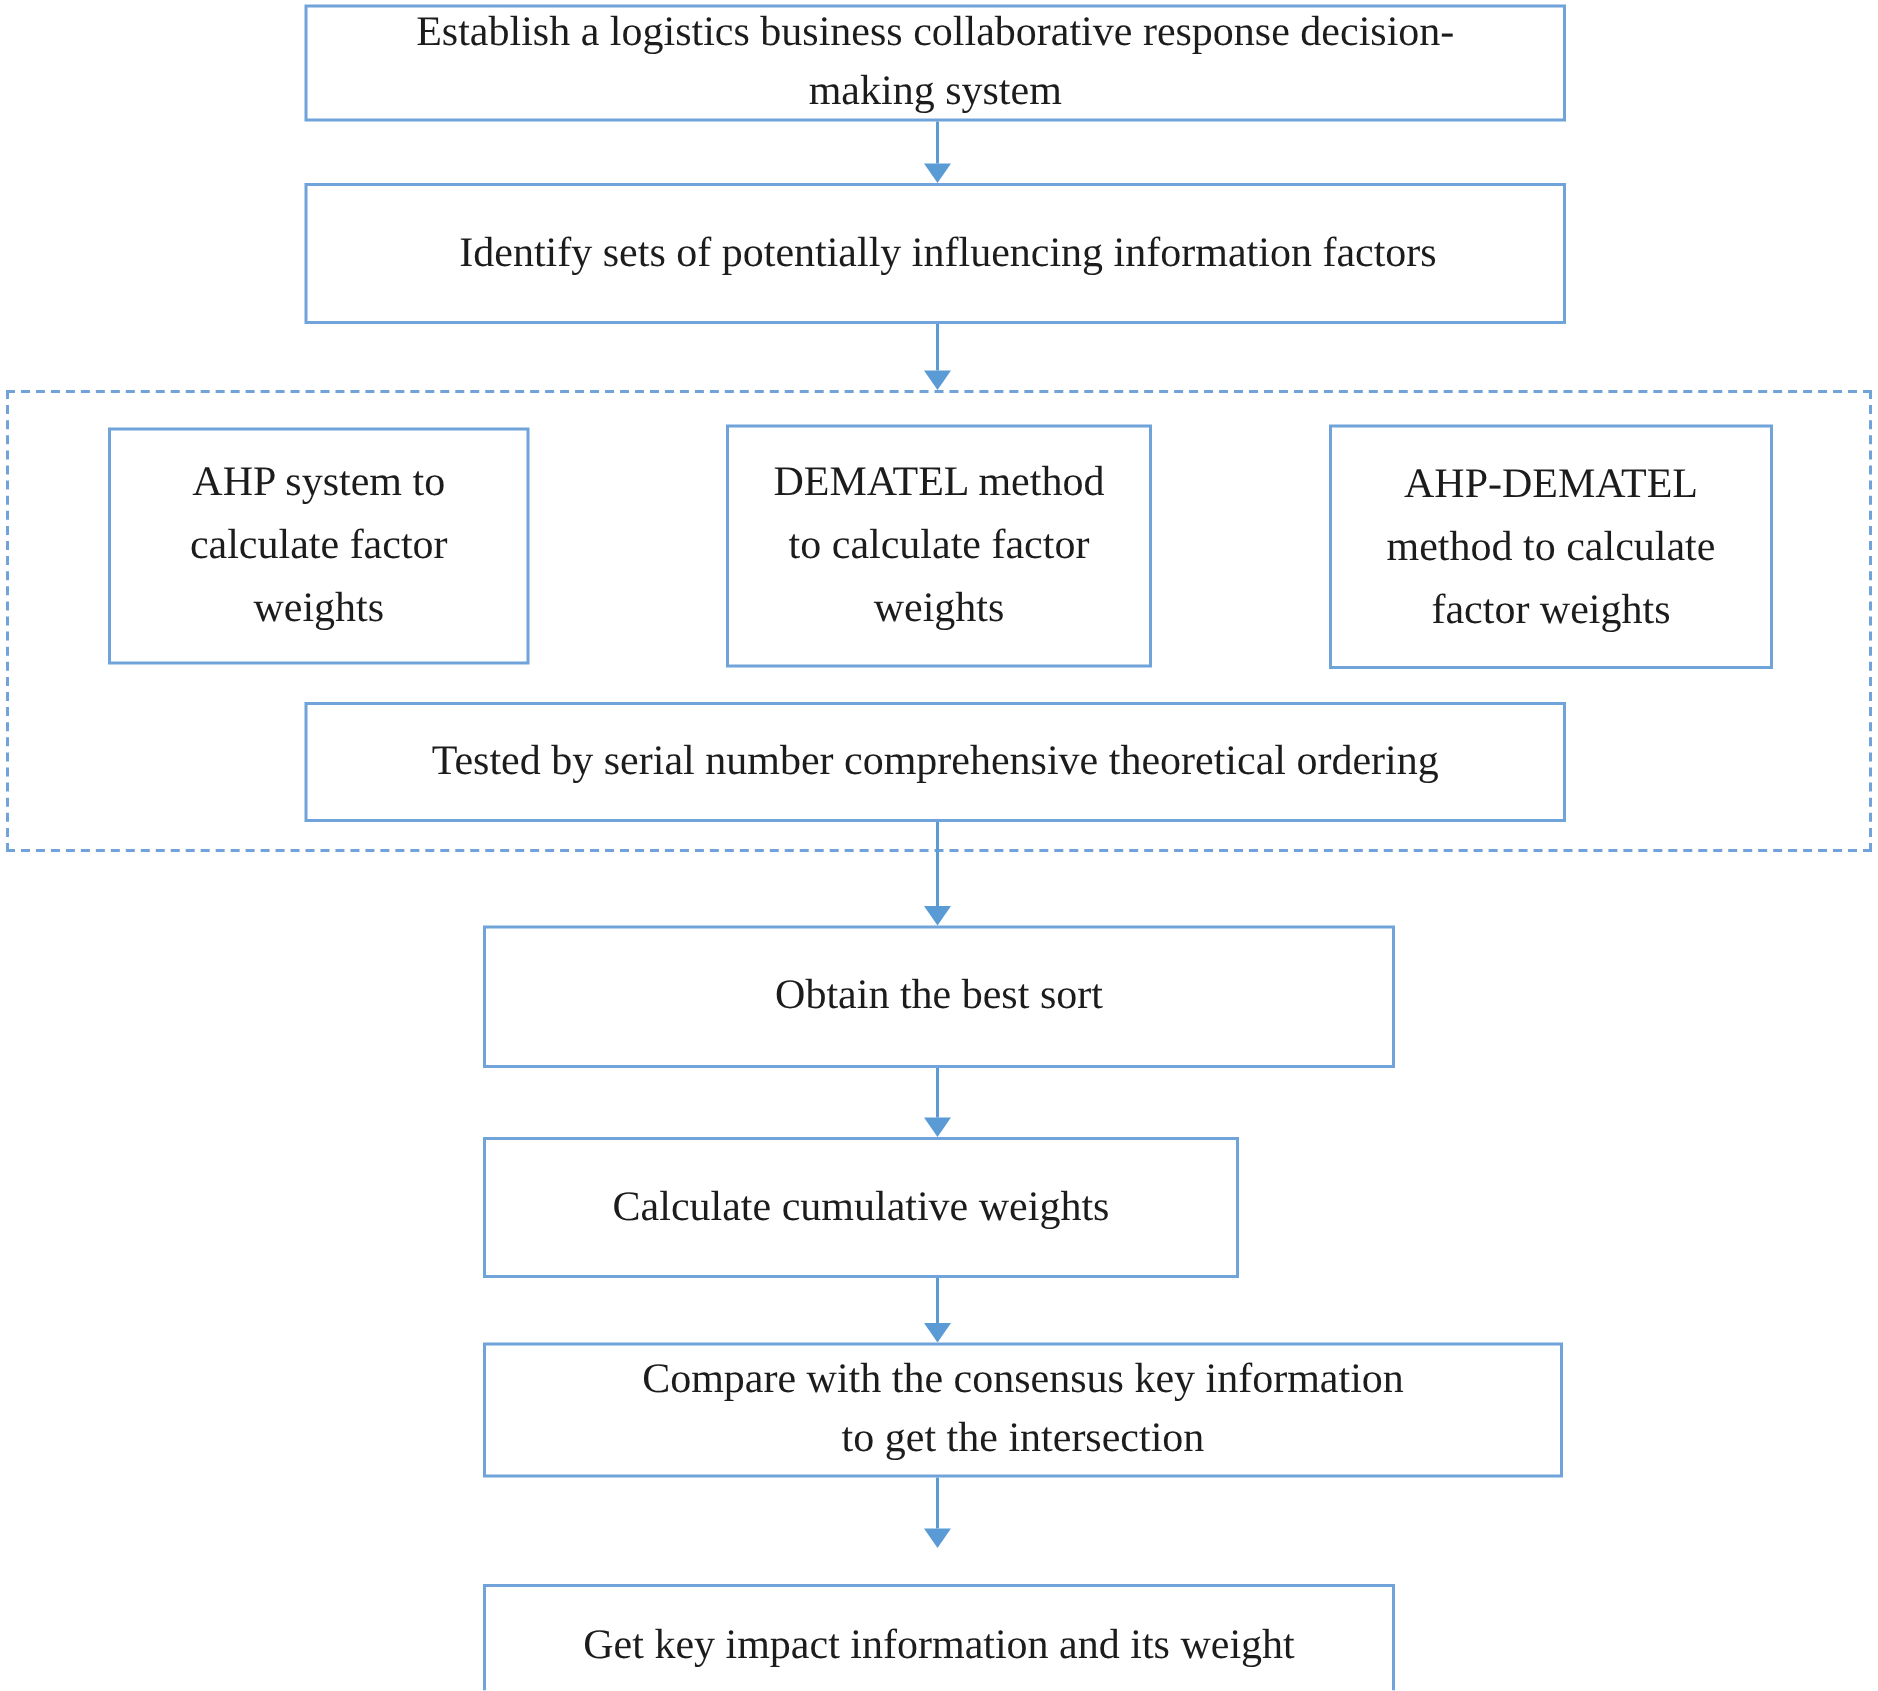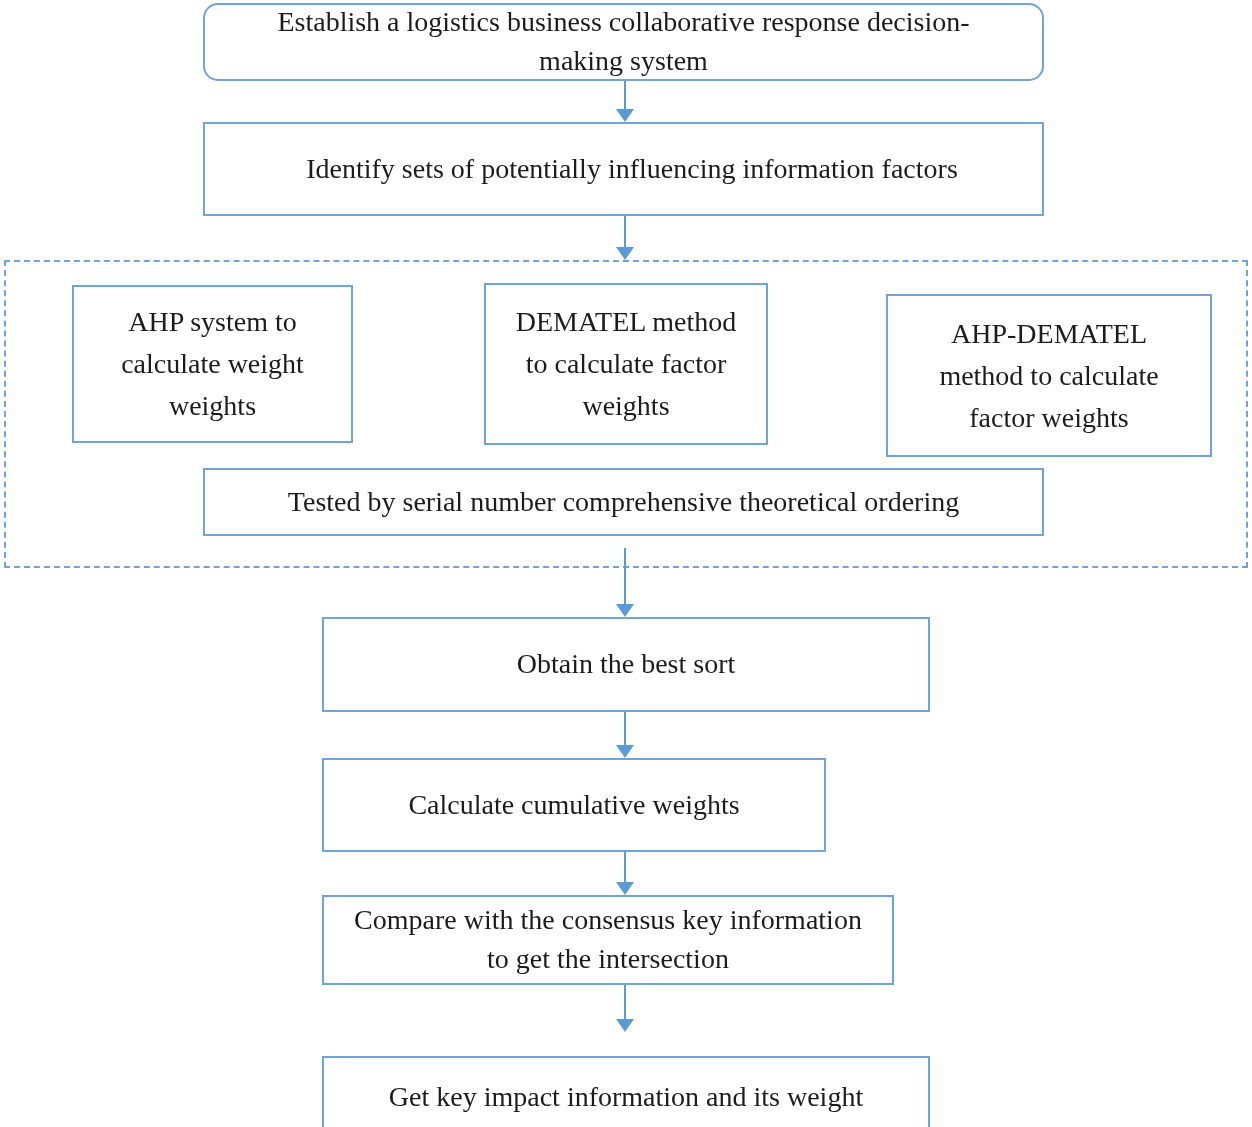--- a/index.html
+++ b/index.html
@@ -55,21 +55,21 @@
     border-left: 9px solid transparent;
     border-right: 9px solid transparent;
     border-top: 13px solid var(--accent);
   }
 </style>
 </head>
 <body>
 
 <div class="canvas">
 
-  <div class="box" style="left:203px; top:3px; width:841px; height:78px;border-radius:15px;">
+  <div class="box" style="left:203px; top:3px; width:841px; height:78px;">
     <div>
       <span class="line">Establish a logistics business collaborative response decision-</span>
       <span class="line">making system</span>
     </div>
   </div>
 
   <div class="arrow" style="left:616px; top:81px; height:41px;">
     <div class="arrow-line"></div>
     <div class="arrow-head"></div>
   </div>
@@ -83,42 +83,42 @@
   <div class="arrow" style="left:616px; top:216px; height:44px;">
     <div class="arrow-line"></div>
     <div class="arrow-head"></div>
   </div>
 
   <div class="dashed-frame" style="left:4px; top:260px; width:1244px; height:308px;"></div>
 
   <div class="box method" style="left:72px; top:285px; width:281px; height:158px;">
     <div>
       <span class="line">AHP system to</span>
-      <span class="line">calculate weight</span>
+      <span class="line">calculate factor</span>
       <span class="line">weights</span>
     </div>
   </div>
 
   <div class="box method" style="left:484px; top:283px; width:284px; height:162px;">
     <div>
       <span class="line">DEMATEL method</span>
       <span class="line">to calculate factor</span>
       <span class="line">weights</span>
     </div>
   </div>
 
-  <div class="box method" style="left:886px; top:283px; width:326px; height:163px;margin-top:11px;">
+  <div class="box method" style="left:886px; top:283px; width:296px; height:163px;">
     <div>
       <span class="line">AHP-DEMATEL</span>
       <span class="line">method to calculate</span>
       <span class="line">factor weights</span>
     </div>
   </div>
 
-  <div class="box" style="left:203px; top:468px; width:841px; height:68px;">
+  <div class="box" style="left:203px; top:468px; width:841px; height:80px;">
     <div>
       <span class="line">Tested by serial number comprehensive theoretical ordering</span>
     </div>
   </div>
 
   <div class="arrow" style="left:616px; top:548px; height:69px;">
     <div class="arrow-line"></div>
     <div class="arrow-head"></div>
   </div>
 
@@ -137,21 +137,21 @@
     <div>
       <span class="line">Calculate cumulative weights</span>
     </div>
   </div>
 
   <div class="arrow" style="left:616px; top:852px; height:43px;">
     <div class="arrow-line"></div>
     <div class="arrow-head"></div>
   </div>
 
-  <div class="box" style="left:322px; top:895px; width:572px; height:90px;">
+  <div class="box" style="left:322px; top:895px; width:720px; height:90px;">
     <div>
       <span class="line">Compare with the consensus key information</span>
       <span class="line">to get the intersection</span>
     </div>
   </div>
 
   <div class="arrow" style="left:616px; top:985px; height:47px;">
     <div class="arrow-line"></div>
     <div class="arrow-head"></div>
   </div>

